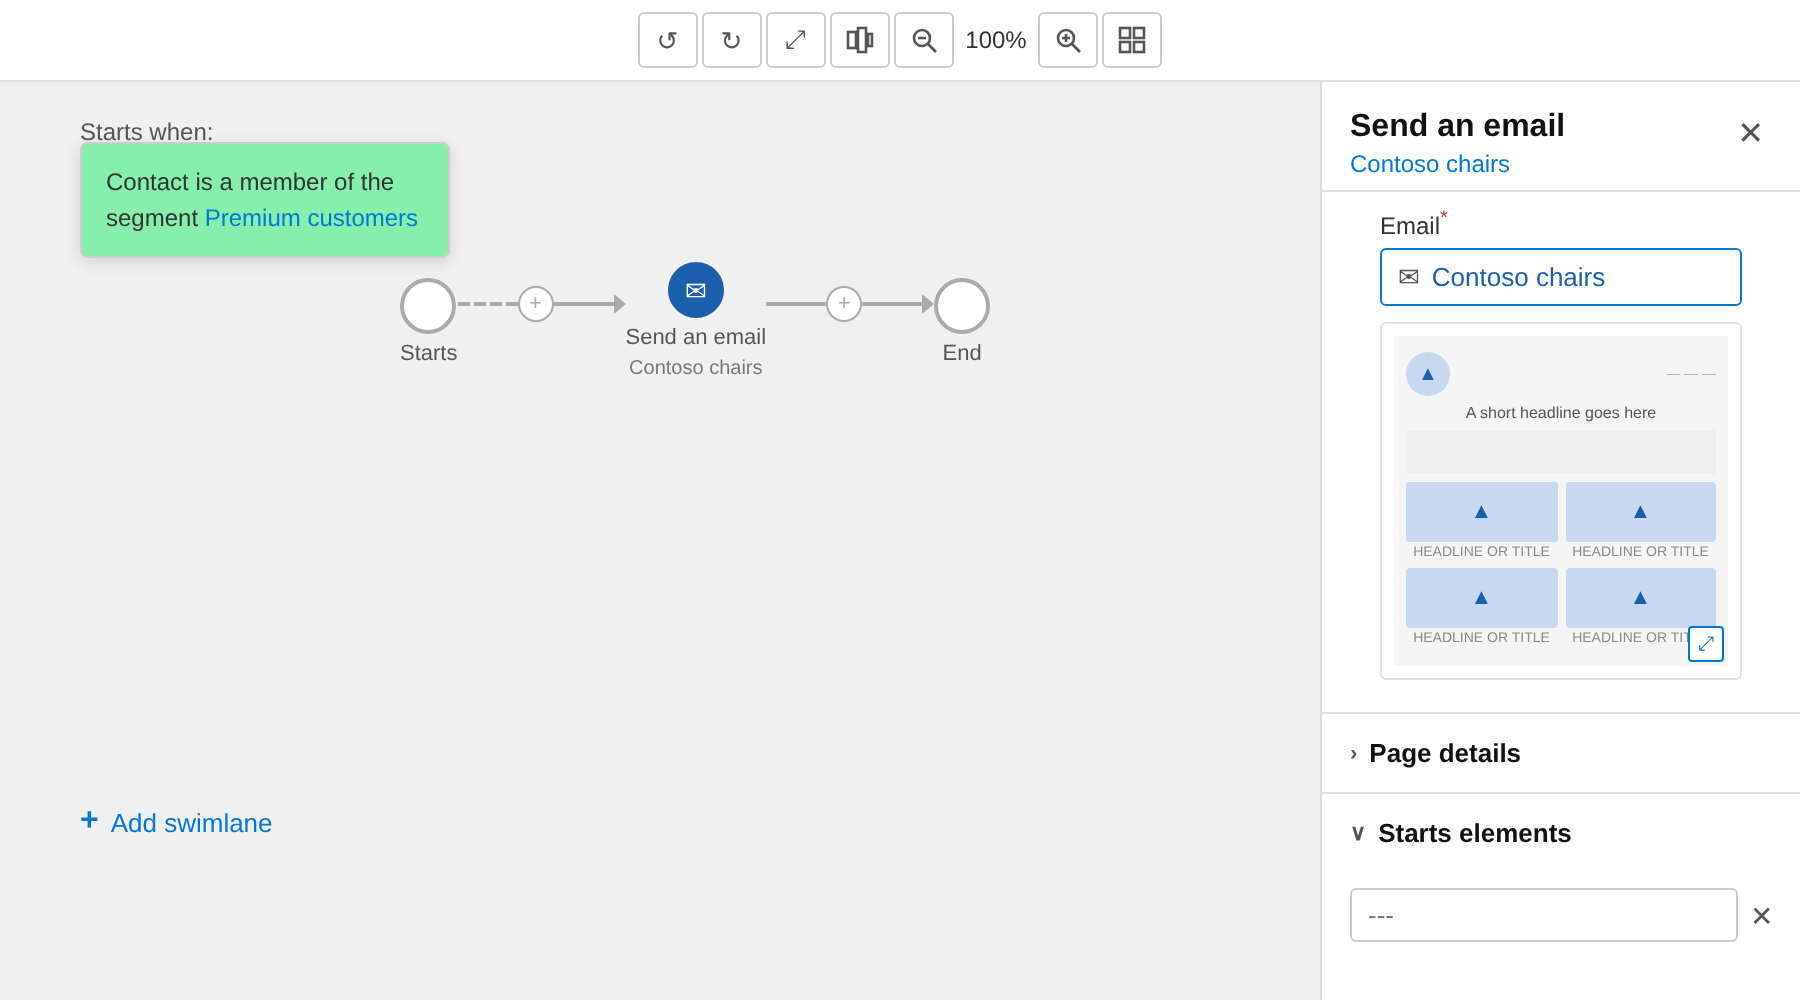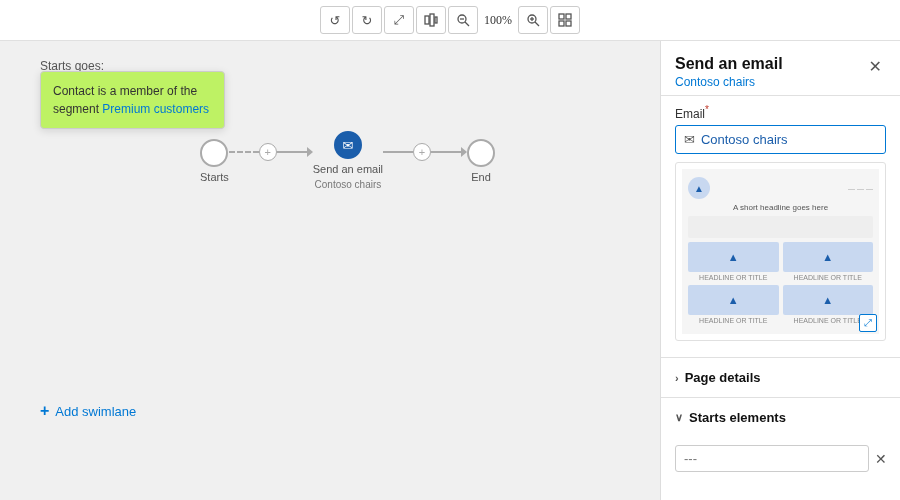--- a/index.html
+++ b/index.html
@@ -33,21 +33,20 @@
       display: flex;
       align-items: center;
       justify-content: center;
       font-size: 13px;
       color: #555;
     }
     .toolbar-zoom-label {
       font-size: 12px;
       color: #333;
       padding: 0 4px;
-      font-family: Liberation Serif, serif;
     }
 
     
     .main-layout {
       display: flex;
       flex: 1;
       overflow: hidden;
     }
 
     
@@ -64,21 +63,21 @@
       left: 40px;
       font-size: 12px;
       color: #555;
     }
 
     
     .condition-tooltip {
       position: absolute;
       top: 30px;
       left: 40px;
-      background: #bef264;
+      background: #86efac;
       border: 1px solid #ccc;
       border-radius: 4px;
       padding: 10px 12px;
       font-size: 12px;
       color: #333;
       width: 185px;
       box-shadow: 0 2px 8px rgba(0,0,0,0.12);
       line-height: 1.5;
     }
     .condition-tooltip .highlight {
@@ -209,21 +208,21 @@
     .panel-close {
       cursor: pointer;
       font-size: 16px;
       color: #555;
       border: none;
       background: none;
       padding: 2px 4px;
     }
 
     .panel-section {
-      padding: 8px 14px;
+      padding: 8px 29px;
       border-top: 1px solid #e0e0e0;
     }
 
     .field-label {
       font-size: 12px;
       color: #333;
       margin-bottom: 4px;
       font-weight: 500;
     }
     .field-label sup {
@@ -427,21 +426,21 @@
         <rect x="1" y="8" width="5" height="5" stroke="#555" stroke-width="1.3" fill="none"></rect>
         <rect x="8" y="8" width="5" height="5" stroke="#555" stroke-width="1.3" fill="none"></rect>
       </svg>
   </button>
 </div>
 
 <div class="main-layout">
 
   <div class="canvas-area">
 
-    <div class="starts-when-label">Starts goes:</div>
+    <div class="starts-when-label">Starts when:</div>
 
     <div class="condition-tooltip">
       <span>Contact is a member of the segment </span><span class="highlight">Premium customers</span>
     </div>
 
     <div class="flow-container">
 
       <div class="flow-node">
         <div class="node-circle"></div>
         <div class="flow-node-label">Starts</div>

